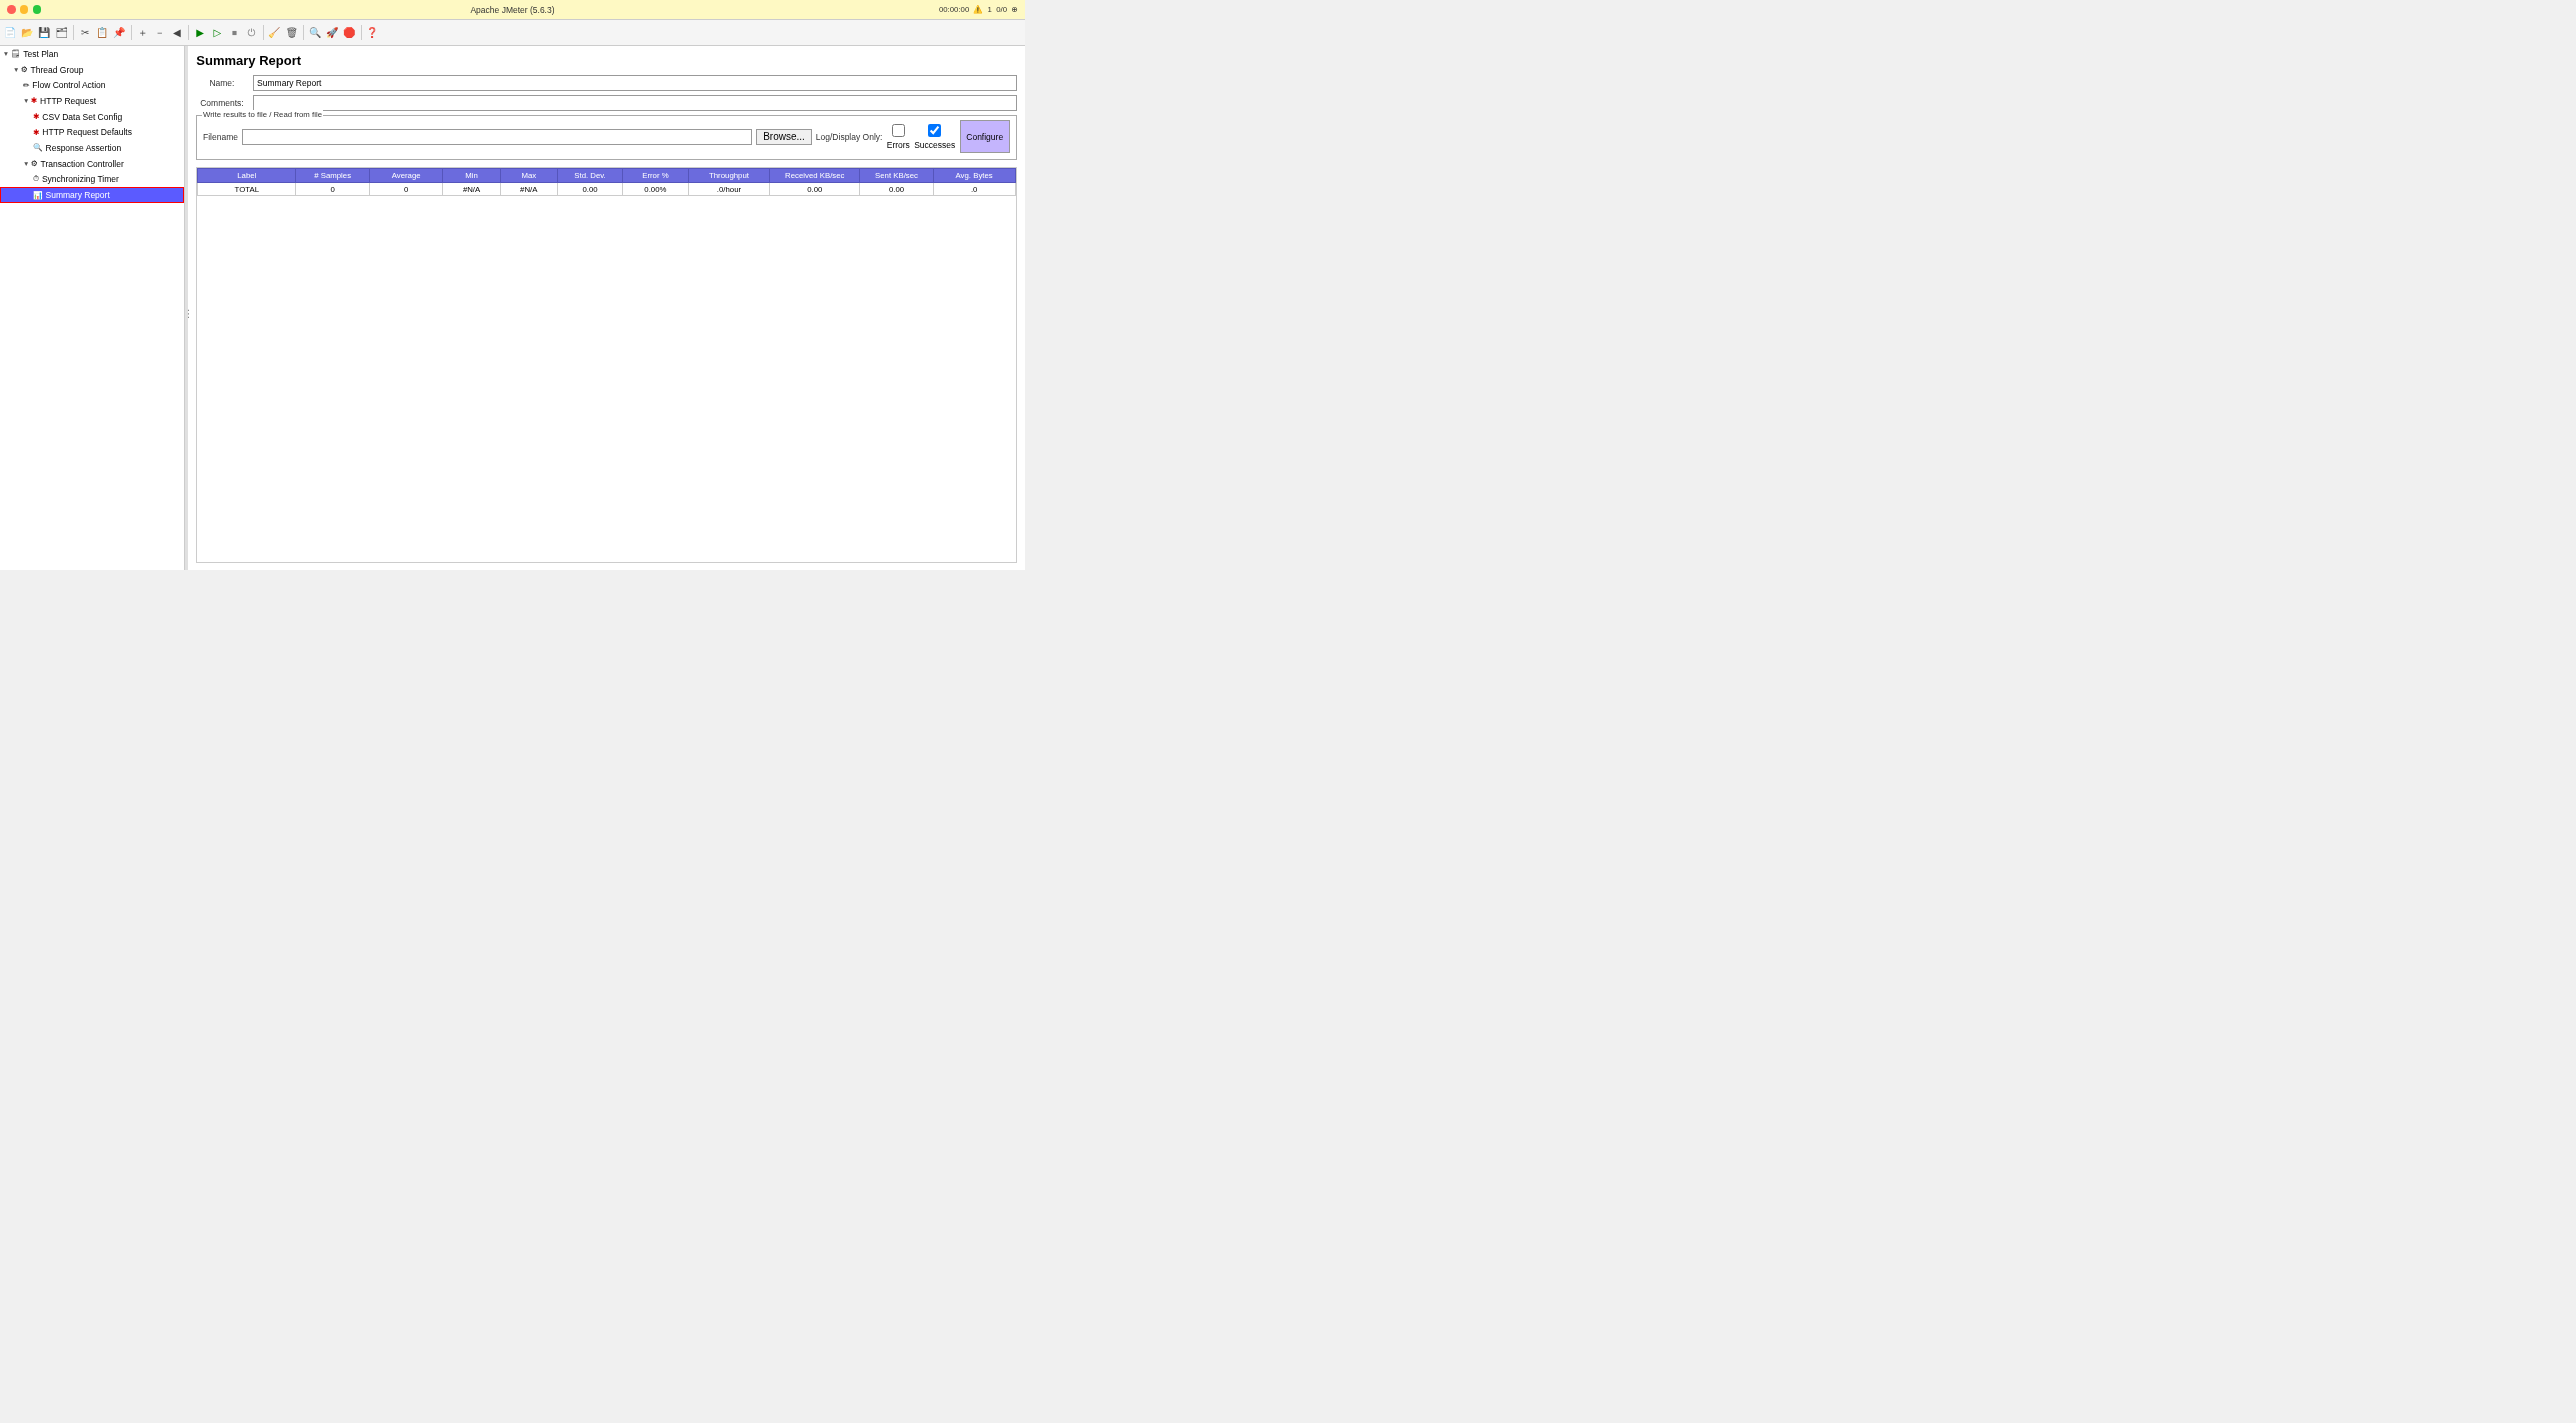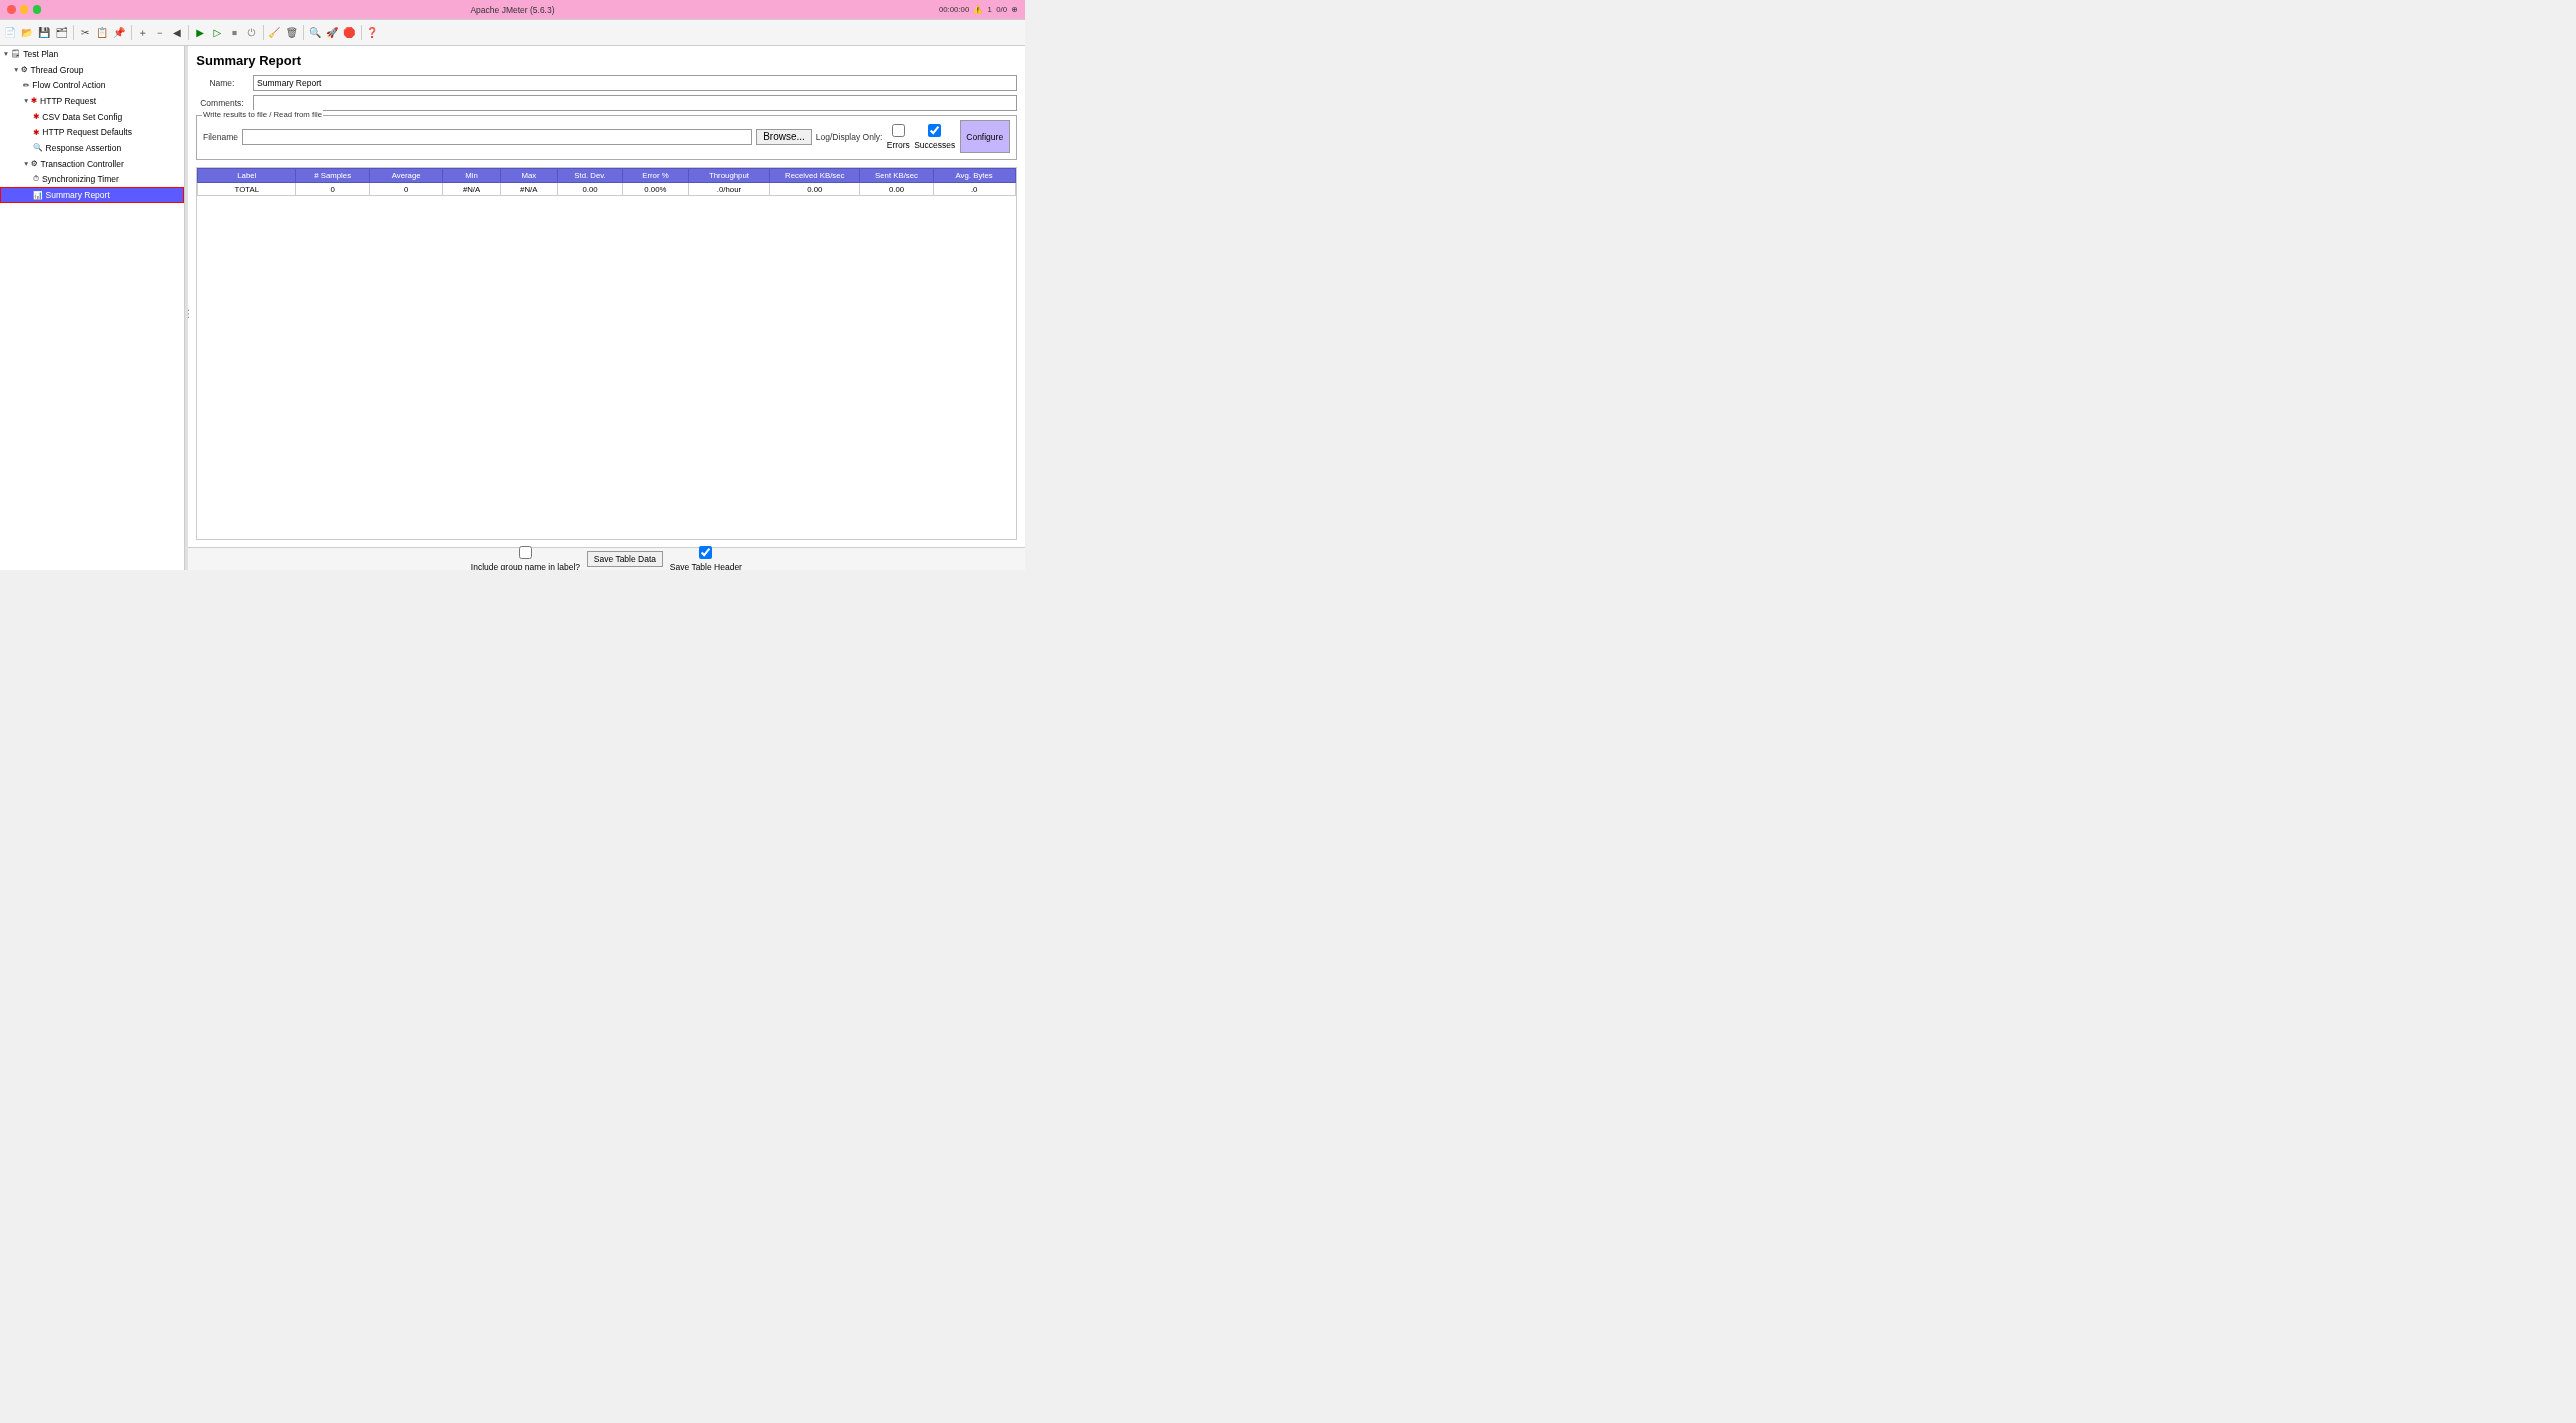--- a/index.html
+++ b/index.html
@@ -8,21 +8,21 @@
       font-size: 8.5px;
       background: #f0f0f0;
       width: 1025px;
       height: 570px;
       overflow: hidden;
     }
 
     
     .title-bar {
       height: 20px;
-      background: #f9a8d4;
+      background: #fef9c3;
       display: flex;
       align-items: center;
       justify-content: center;
       position: relative;
       border-bottom: 0.7px solid #ccc;
     }
     .title-bar-buttons {
       position: absolute;
       left: 7.1px;
       display: flex;
@@ -468,27 +468,16 @@
               <td>0.00</td>
               <td>0.00</td>
               <td>.0</td>
             </tr>
           </tbody>
         </table>
       </div>
 
     </div>
 
-    <div class="bottom-bar">
-      <label class="checkbox-label">
-        <input type="checkbox" style="">
-        <span>Include group name in label?</span>
-      </label>
-      <button class="bottom-bar-btn">Save Table Data</button>
-      <label class="checkbox-label">
-        <input type="checkbox" checked="" style="">
-        <span>Save Table Header</span>
-      </label>
-    </div>
 
   </div>
 </div>
 
 
 </body></html>

